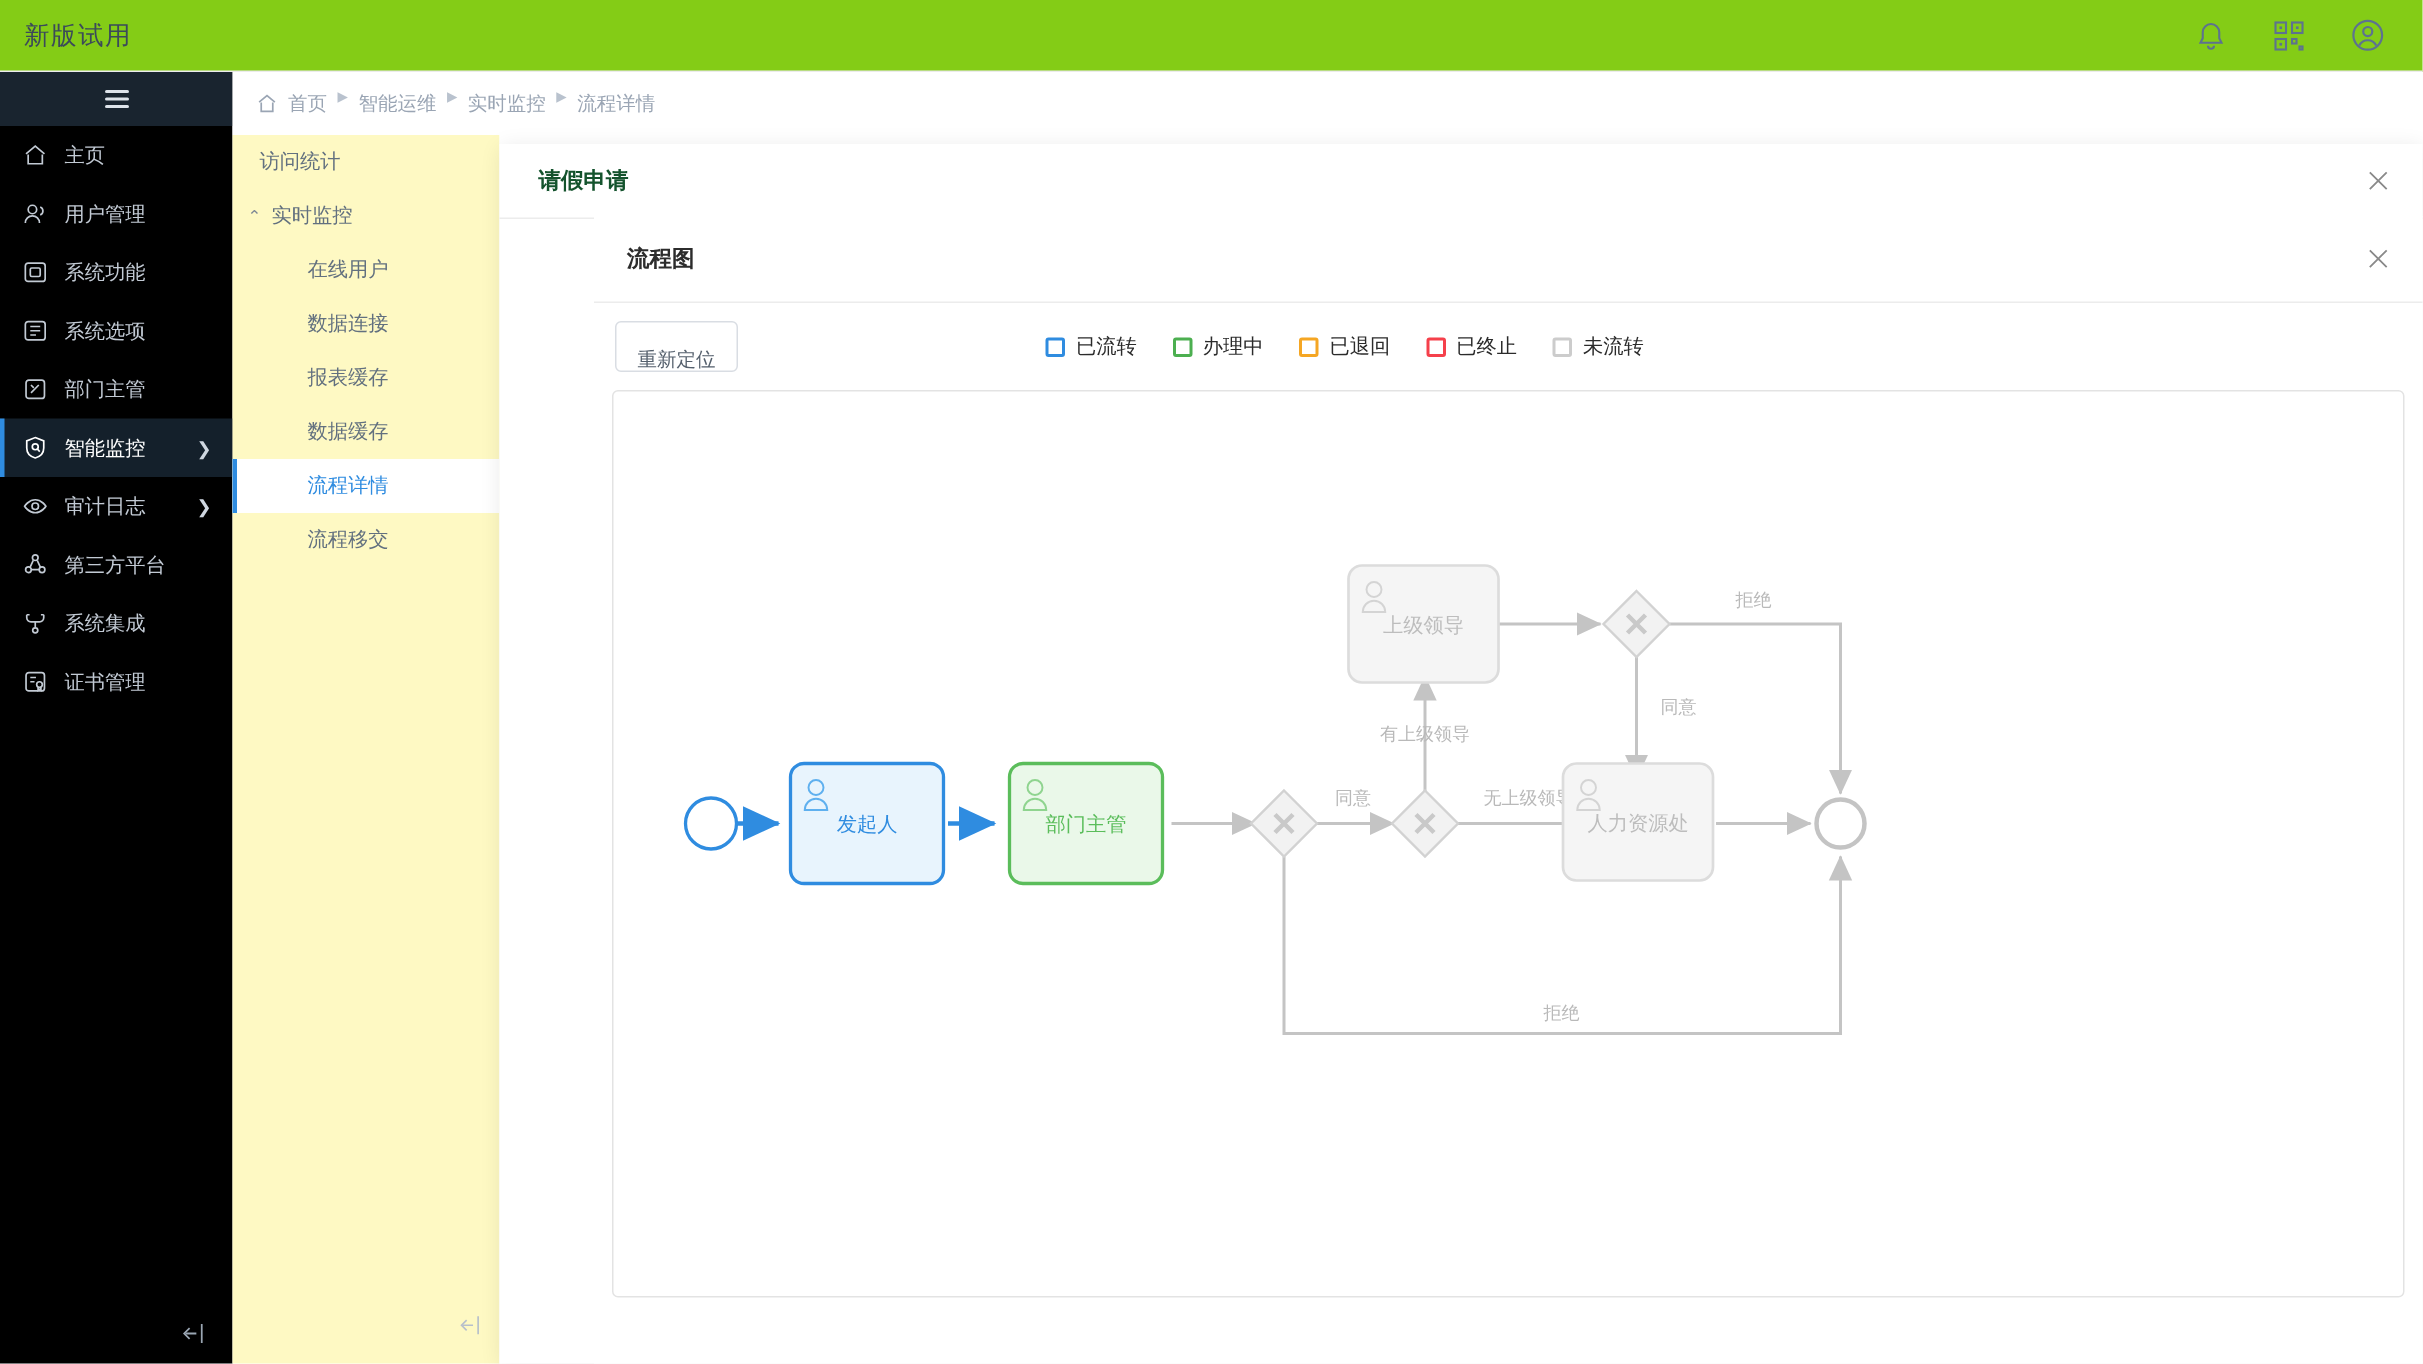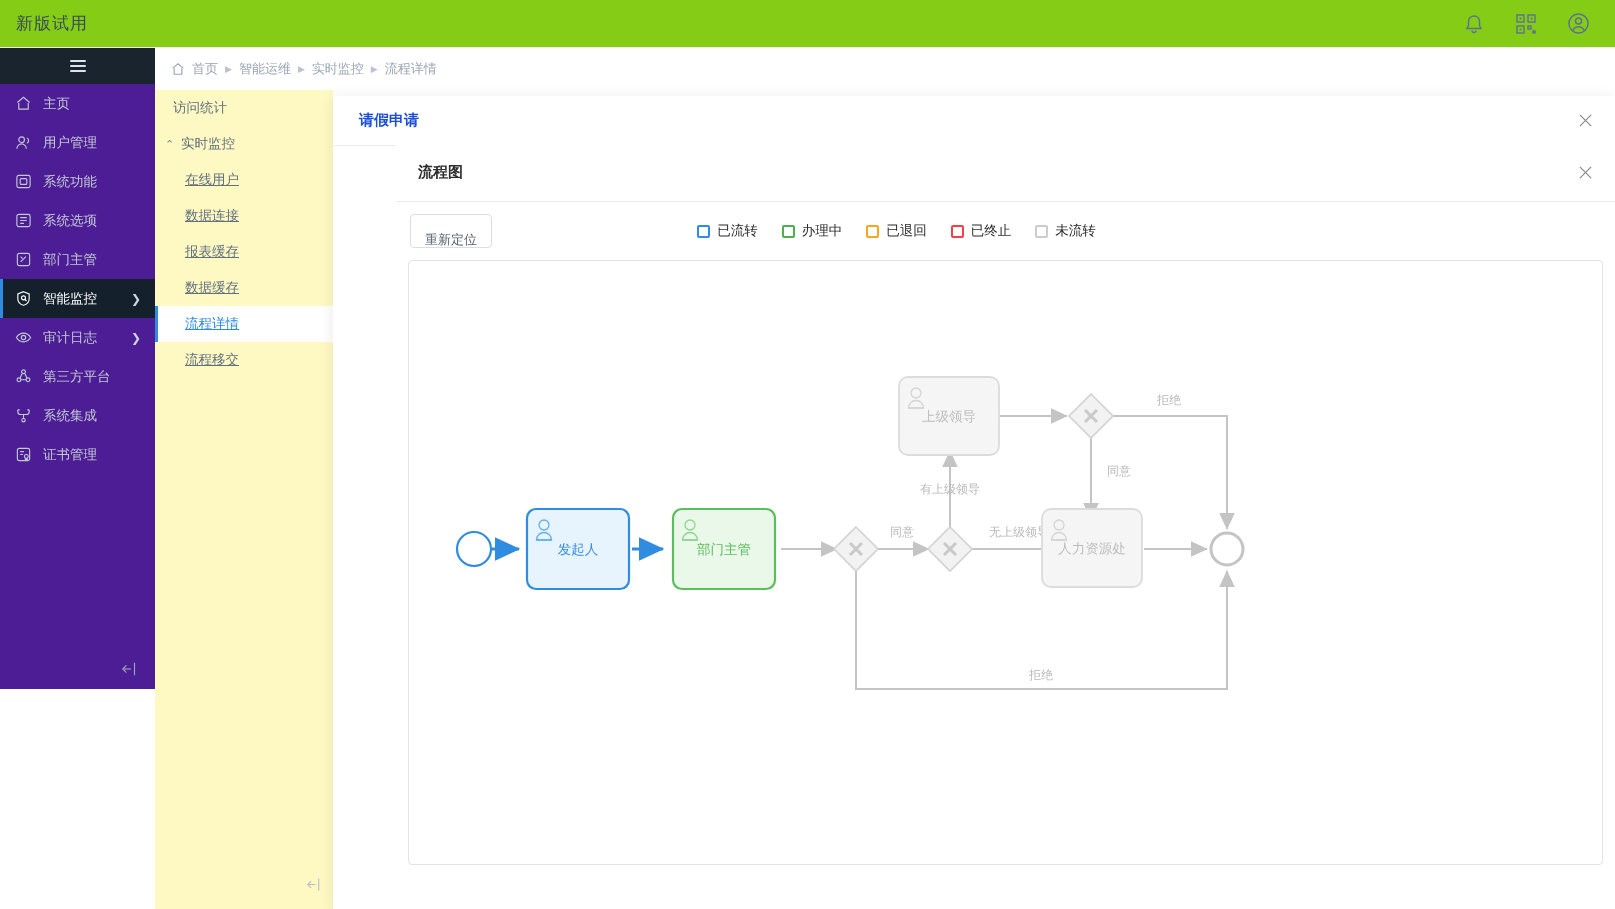--- a/index.html
+++ b/index.html
@@ -20,22 +20,22 @@
     padding-left: 16px; font-size: 17px; color: #3b4a5a; letter-spacing: 1px;
   }
   .topbar-spacer { flex: 1; }
   .topbar-icons { display: flex; align-items: center; gap: 26px; padding-right: 24px; }
   .tb-icon { width: 26px; height: 26px; color: #5d7290; cursor: pointer;
              display: flex; align-items: center; justify-content: center; }
   .tb-icon svg { display: block; }
 
   
   .sidebar {
-    position: absolute; left: 0; top: 48px; width: 155px; height: 641px;
-    background: #4c1d95; color: #c7cfd8;
+    position: absolute; left: 0; top: 48px; width: 155px; height: 861px;
+    background: #000000; color: #c7cfd8;
   }
   .hamburger-row {
     height: 36px; background: #19242f; display: flex;
     align-items: center; justify-content: center; cursor: pointer;
   }
   .hamburger { width: 16px; }
   .hamburger i { display: block; height: 2px; background: #dde3ea; margin: 3px 0; border-radius: 1px; }
   .nav-item {
     height: 39px; display: flex; align-items: center; padding-left: 14px;
     font-size: 13.5px; color: #c2cad4; cursor: pointer; position: relative;
@@ -64,21 +64,21 @@
   
   .submenu {
     position: absolute; left: 155px; top: 90px; width: 178px; height: 819px;
     background: #fef9c3;
   }
   .sub-item {
     height: 36px; display: flex; align-items: center;
     font-size: 13.5px; color: #62707f; cursor: pointer; position: relative;
   }
   .sub-item.lvl1 { padding-left: 18px; }
-  .sub-item.lvl2 { padding-left: 30px; text-decoration: underline; }
+  .sub-item.lvl2 { padding-left: 50px; }
   .sub-item.group { padding-left: 10px; }
   .sub-item.group .gchev {
     width: 16px; display: inline-block; font-size: 11px; color: #7c8794;
     font-family: "DejaVu Sans", sans-serif;
   }
   .sub-item.selected { background: #ffffff; color: #2f8ce0; }
   .sub-item.selected::before {
     content: ""; position: absolute; left: 0; top: 0; bottom: 0;
     width: 3px; background: #2f8ce0;
   }
@@ -110,21 +110,21 @@
 
   
   .modal-outer {
     position: absolute; left: 333px; top: 96px; width: 1282px; height: 813px;
     background: #ffffff; box-shadow: 0 2px 14px rgba(0,0,0,0.09);
   }
   .modal-outer-head {
     height: 50px; border-bottom: 1px solid #ececec;
     display: flex; align-items: center; padding: 0 20px 0 26px;
   }
-  .modal-outer-title { font-size: 15px; font-weight: bold; color: #1d4ed8; }
+  .modal-outer-title { font-size: 15px; font-weight: bold; color: #14532d; }
   .modal-head-spacer { flex: 1; }
   .x-close {
     width: 20px; height: 20px; cursor: pointer; color: #8a8a8a;
     display: flex; align-items: center; justify-content: center;
   }
 
   
   .modal-inner {
     position: absolute; left: 396px; top: 144px; width: 1219px; height: 765px;
     background: #ffffff;
@@ -323,21 +323,21 @@
   </div>
 </div>
 
 <div class="breadcrumb">
   <span class="bc-home">
     <svg width="14" height="14" viewBox="0 0 16 16" fill="none" stroke="#9aa5b4" stroke-width="1.3">
       <path d="M2 7l6-5 6 5"></path>
         <path d="M3.6 7.2V14h8.8V7.2"></path>
     </svg>
   </span>
-  <span id="bc-list" style="display:flex;align-items:center;gap:7px;">
+  <span id="bc-list" style="display:flex;gap:7px;">
       <span class="bc-link">首页</span>
       <span class="bc-sep">▶</span>
       <span class="bc-link">智能运维</span>
       <span class="bc-sep">▶</span>
       <span class="bc-link">实时监控</span>
       <span class="bc-sep">▶</span>
       <span class="bc-link">流程详情</span>
     </span>
 </div>
 

